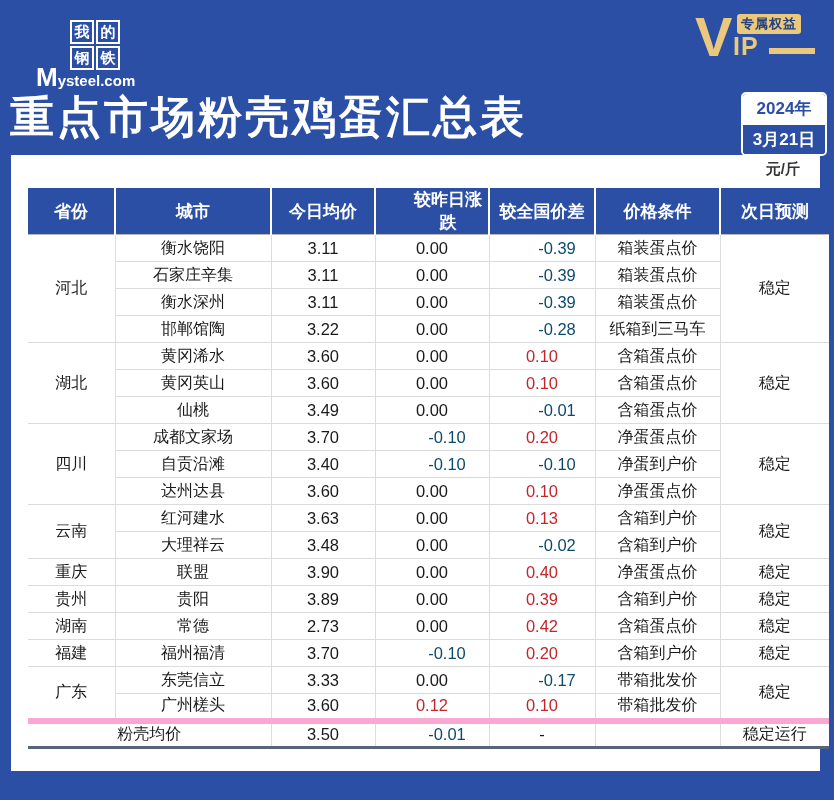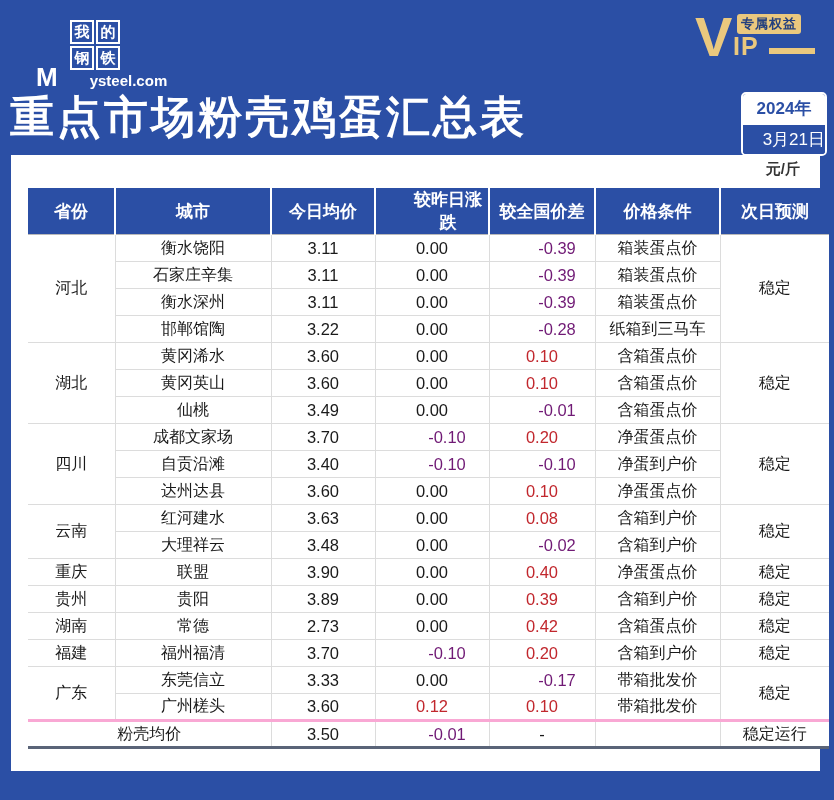--- a/index.html
+++ b/index.html
@@ -22,21 +22,21 @@
   .logo-grid {
     display:grid; grid-template-columns:24px 24px; grid-template-rows:24px 24px;
     gap:2px; margin-left:34px;
   }
   .logo-grid span {
     border:2px solid #fff; display:flex; align-items:center; justify-content:center;
     font-size:15px; font-weight:bold;
   }
   .logo-domain { margin-top:-8px; font-weight:bold; white-space:nowrap; }
   .logo-domain .m { font-size:26px; }
-  .logo-domain .rest { font-size:15px;margin-left:32px; }
+  .logo-domain .rest { font-size:15px; }
 
   .page-title {
     position:absolute; left:10px; top:88px;
     color:#ffffff; font-size:44px; font-weight:bold; letter-spacing:3px;
     white-space:nowrap;
   }
 
   .vip { position:absolute; right:14px; top:8px; width:125px; height:58px; }
   .vip .v { position:absolute; left:0; top:-4px; font-size:56px; font-weight:bold; color:#EAC87E; font-family:"Liberation Sans",sans-serif; }
   .vip .ip { position:absolute; left:38px; top:24px; font-size:25px; font-weight:bold; color:#EAC87E; letter-spacing:1px; }
@@ -49,22 +49,22 @@
 
   .datebox {
     position:absolute; right:7px; top:92px; width:86px;
     border:2px solid #ffffff; border-radius:5px; overflow:hidden;
   }
   .datebox .year {
     background:#ffffff; color:#2B4FA5; font-size:17px; font-weight:bold;
     text-align:center; padding:3px 0;
   }
   .datebox .day {
-    background:#2B4FA5; color:#ffffff; font-size:17px; font-weight:normal;
-    text-align:right; padding:3px 0; border-top:2px solid #fff;
+    background:#2B4FA5; color:#ffffff; font-size:17px; font-weight:bold;
+    text-align:center; padding:3px 0; border-top:2px solid #fff;
   }
 
   .unit {
     position:absolute; right:34px; top:160px; font-size:15px; color:#333; font-weight:bold;
   }
 
   
   table.price-table {
     position:absolute; left:28px; top:188px; width:778px;
     border-collapse:collapse; table-layout:fixed;
@@ -75,23 +75,23 @@
     height:30px; text-align:center; border-left:2px solid #ffffff;
   }
   .price-table th:first-child { border-left:none; }
   .price-table td {
     height:27px; font-size:16px; color:#1a1a1a; text-align:center;
     border:1px solid #dcdcdc; background:#fff; white-space:nowrap;
   }
   .price-table td.num { font-size:16.5px; }
   .price-table tr.gfirst td { border-top:1px solid #b9b9b9; }
   .price-table td.pos { color:#C1272D; }
-  .price-table td.neg { color:#701a75;padding-left:30px; }
+  .price-table td.neg { color:#0c4a6e;padding-left:30px; }
   .price-table td.province, .price-table td.forecast { font-size:16px; }
-  .price-table tr.summary td { border-top:3px solid #f9a8d4; }
+  .price-table tr.summary td { border-top:6px solid #f9a8d4; }
   .price-table td:first-child { border-left:none; }
   .price-table td:last-child { border-right:none; }
 
   .source {
     position:absolute; left:28px; top:733px; width:778px; text-align:center;
     font-size:15px; color:#222; font-weight:bold;
   }
 </style>
 </head>
 <body>
@@ -215,21 +215,21 @@
           <td class="num">3.60</td>
           <td class="num ">0.00</td>
           <td class="num pos">0.10</td>
           <td>净蛋蛋点价</td>
         </tr>
         <tr class="gfirst">
           <td class="province" rowspan="2">云南</td>
           <td>红河建水</td>
           <td class="num">3.63</td>
           <td class="num ">0.00</td>
-          <td class="num pos">0.08</td>
+          <td class="num pos">0.13</td>
           <td>含箱到户价</td>
           <td class="forecast" rowspan="2">稳定</td>
         </tr>
         <tr>
           <td>大理祥云</td>
           <td class="num">3.48</td>
           <td class="num ">0.00</td>
           <td class="num neg">-0.02</td>
           <td>含箱到户价</td>
         </tr>

